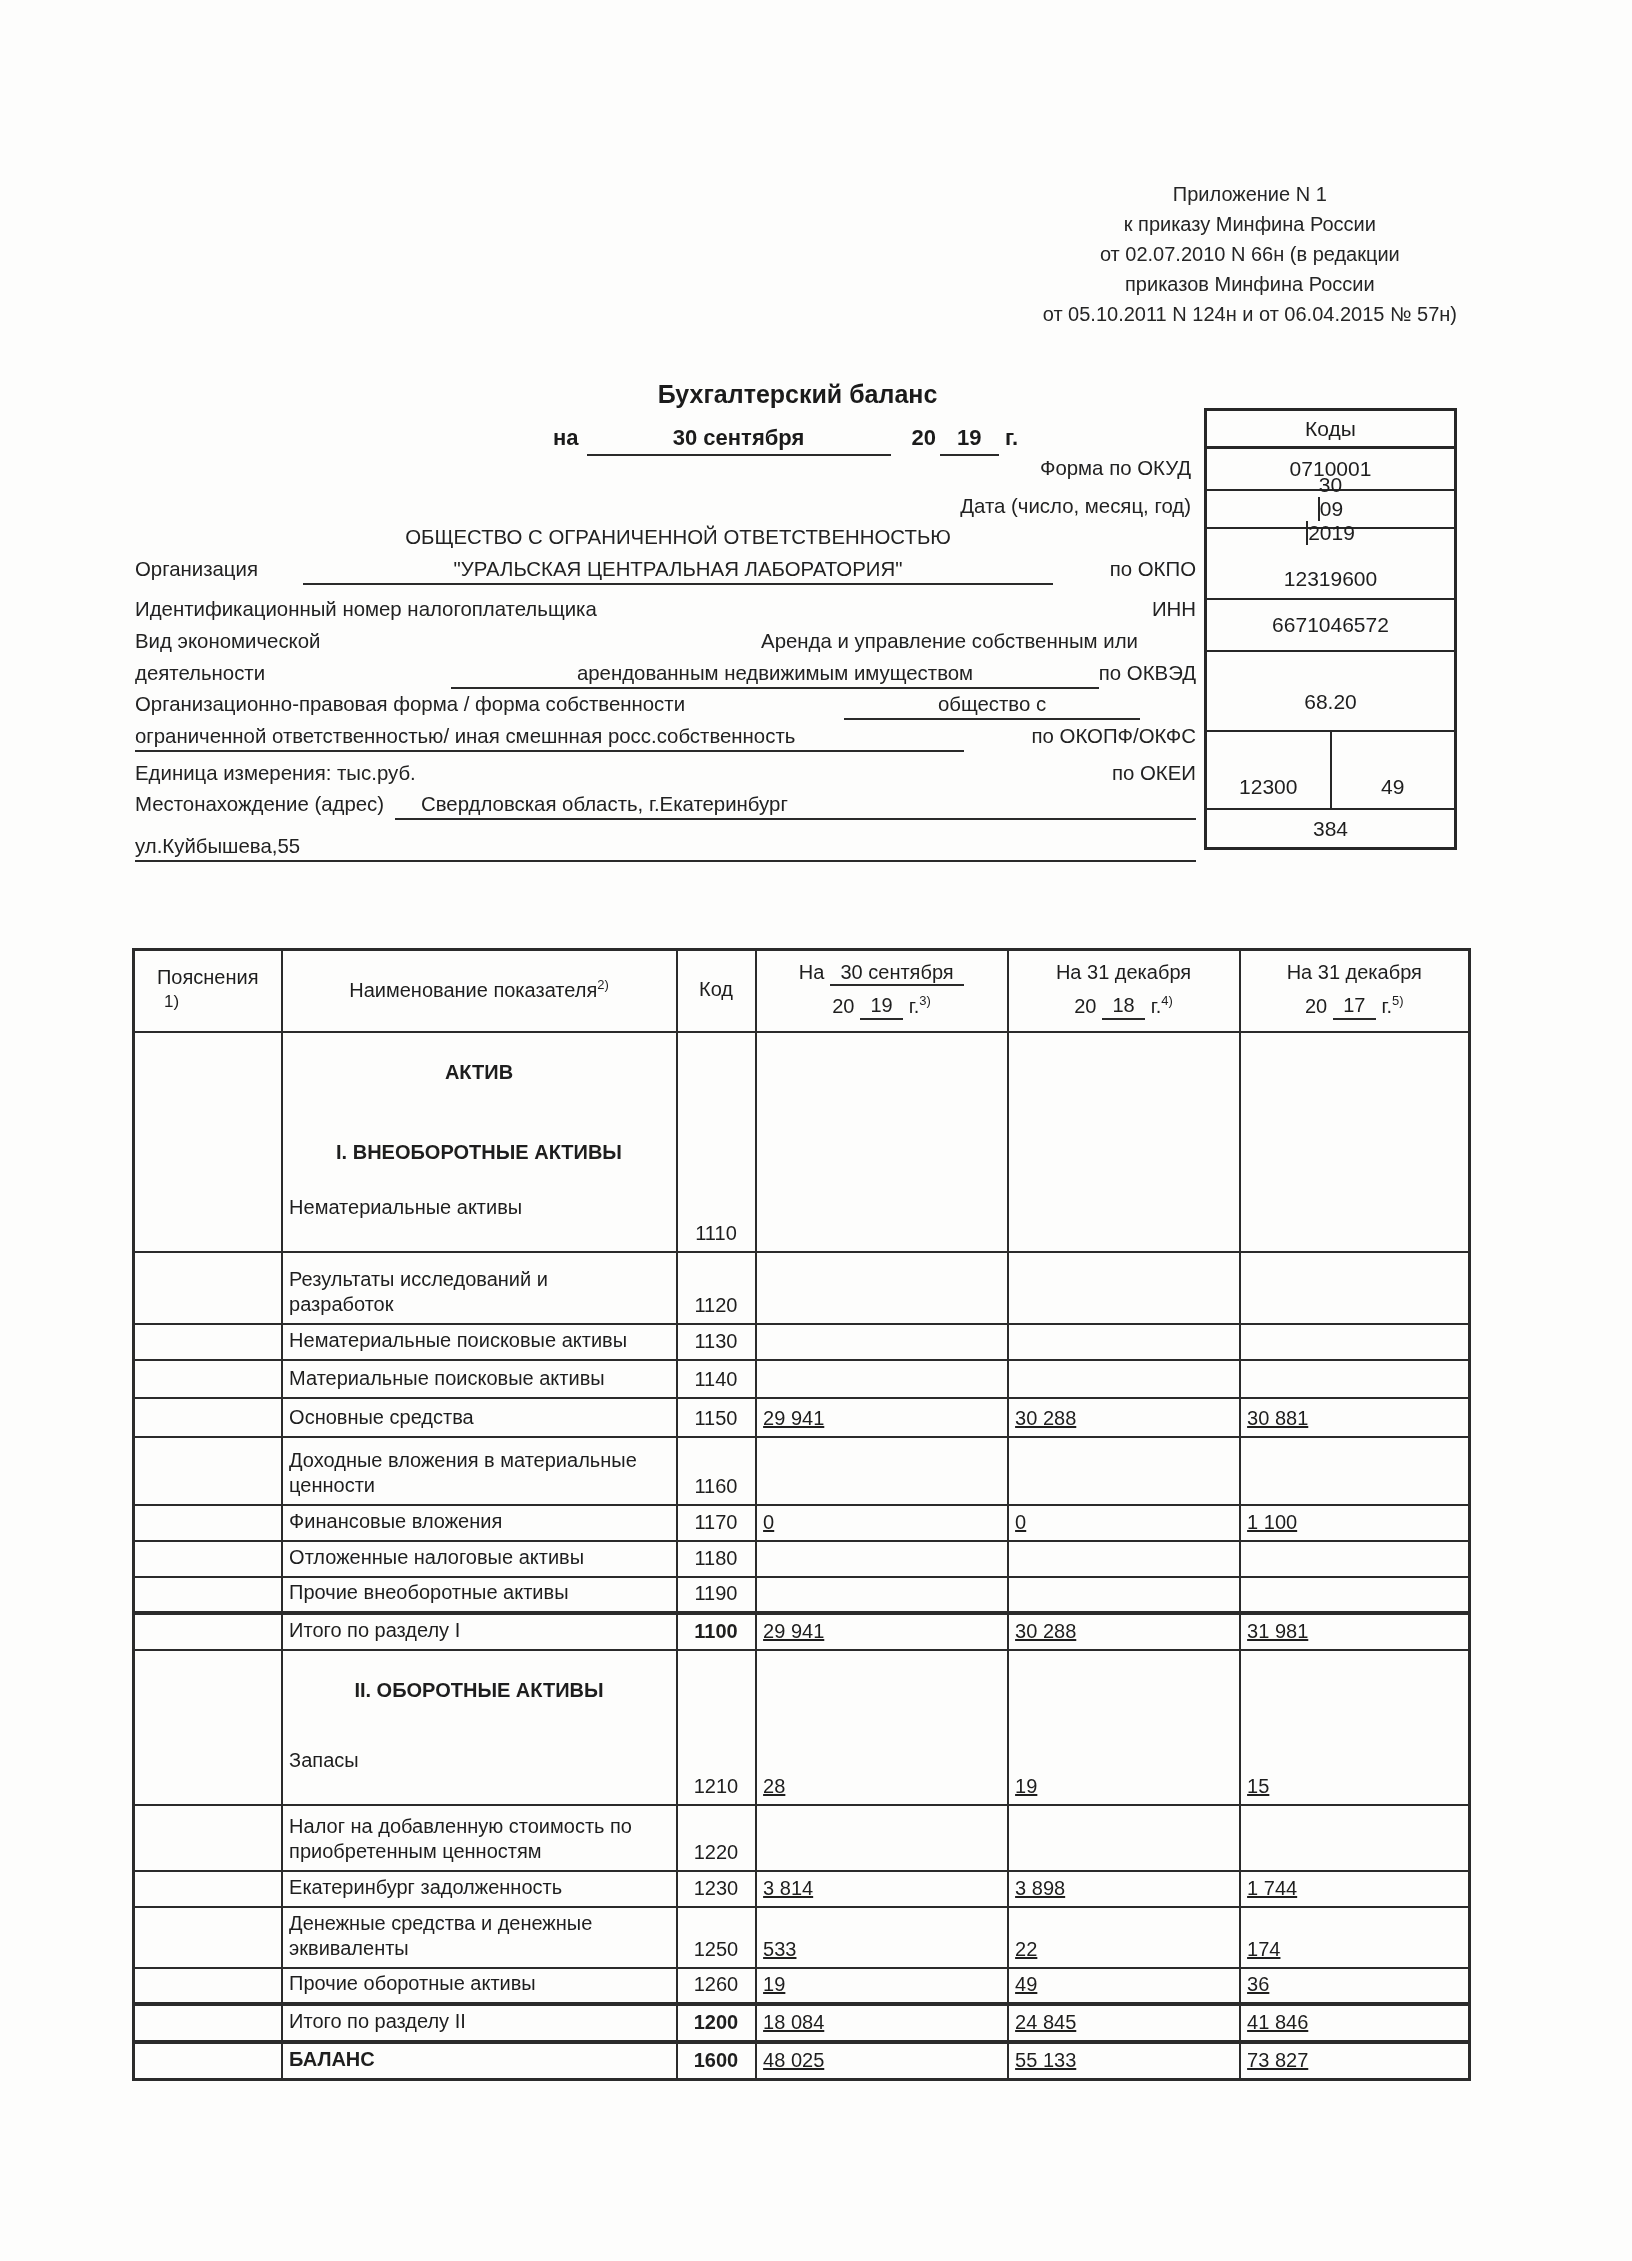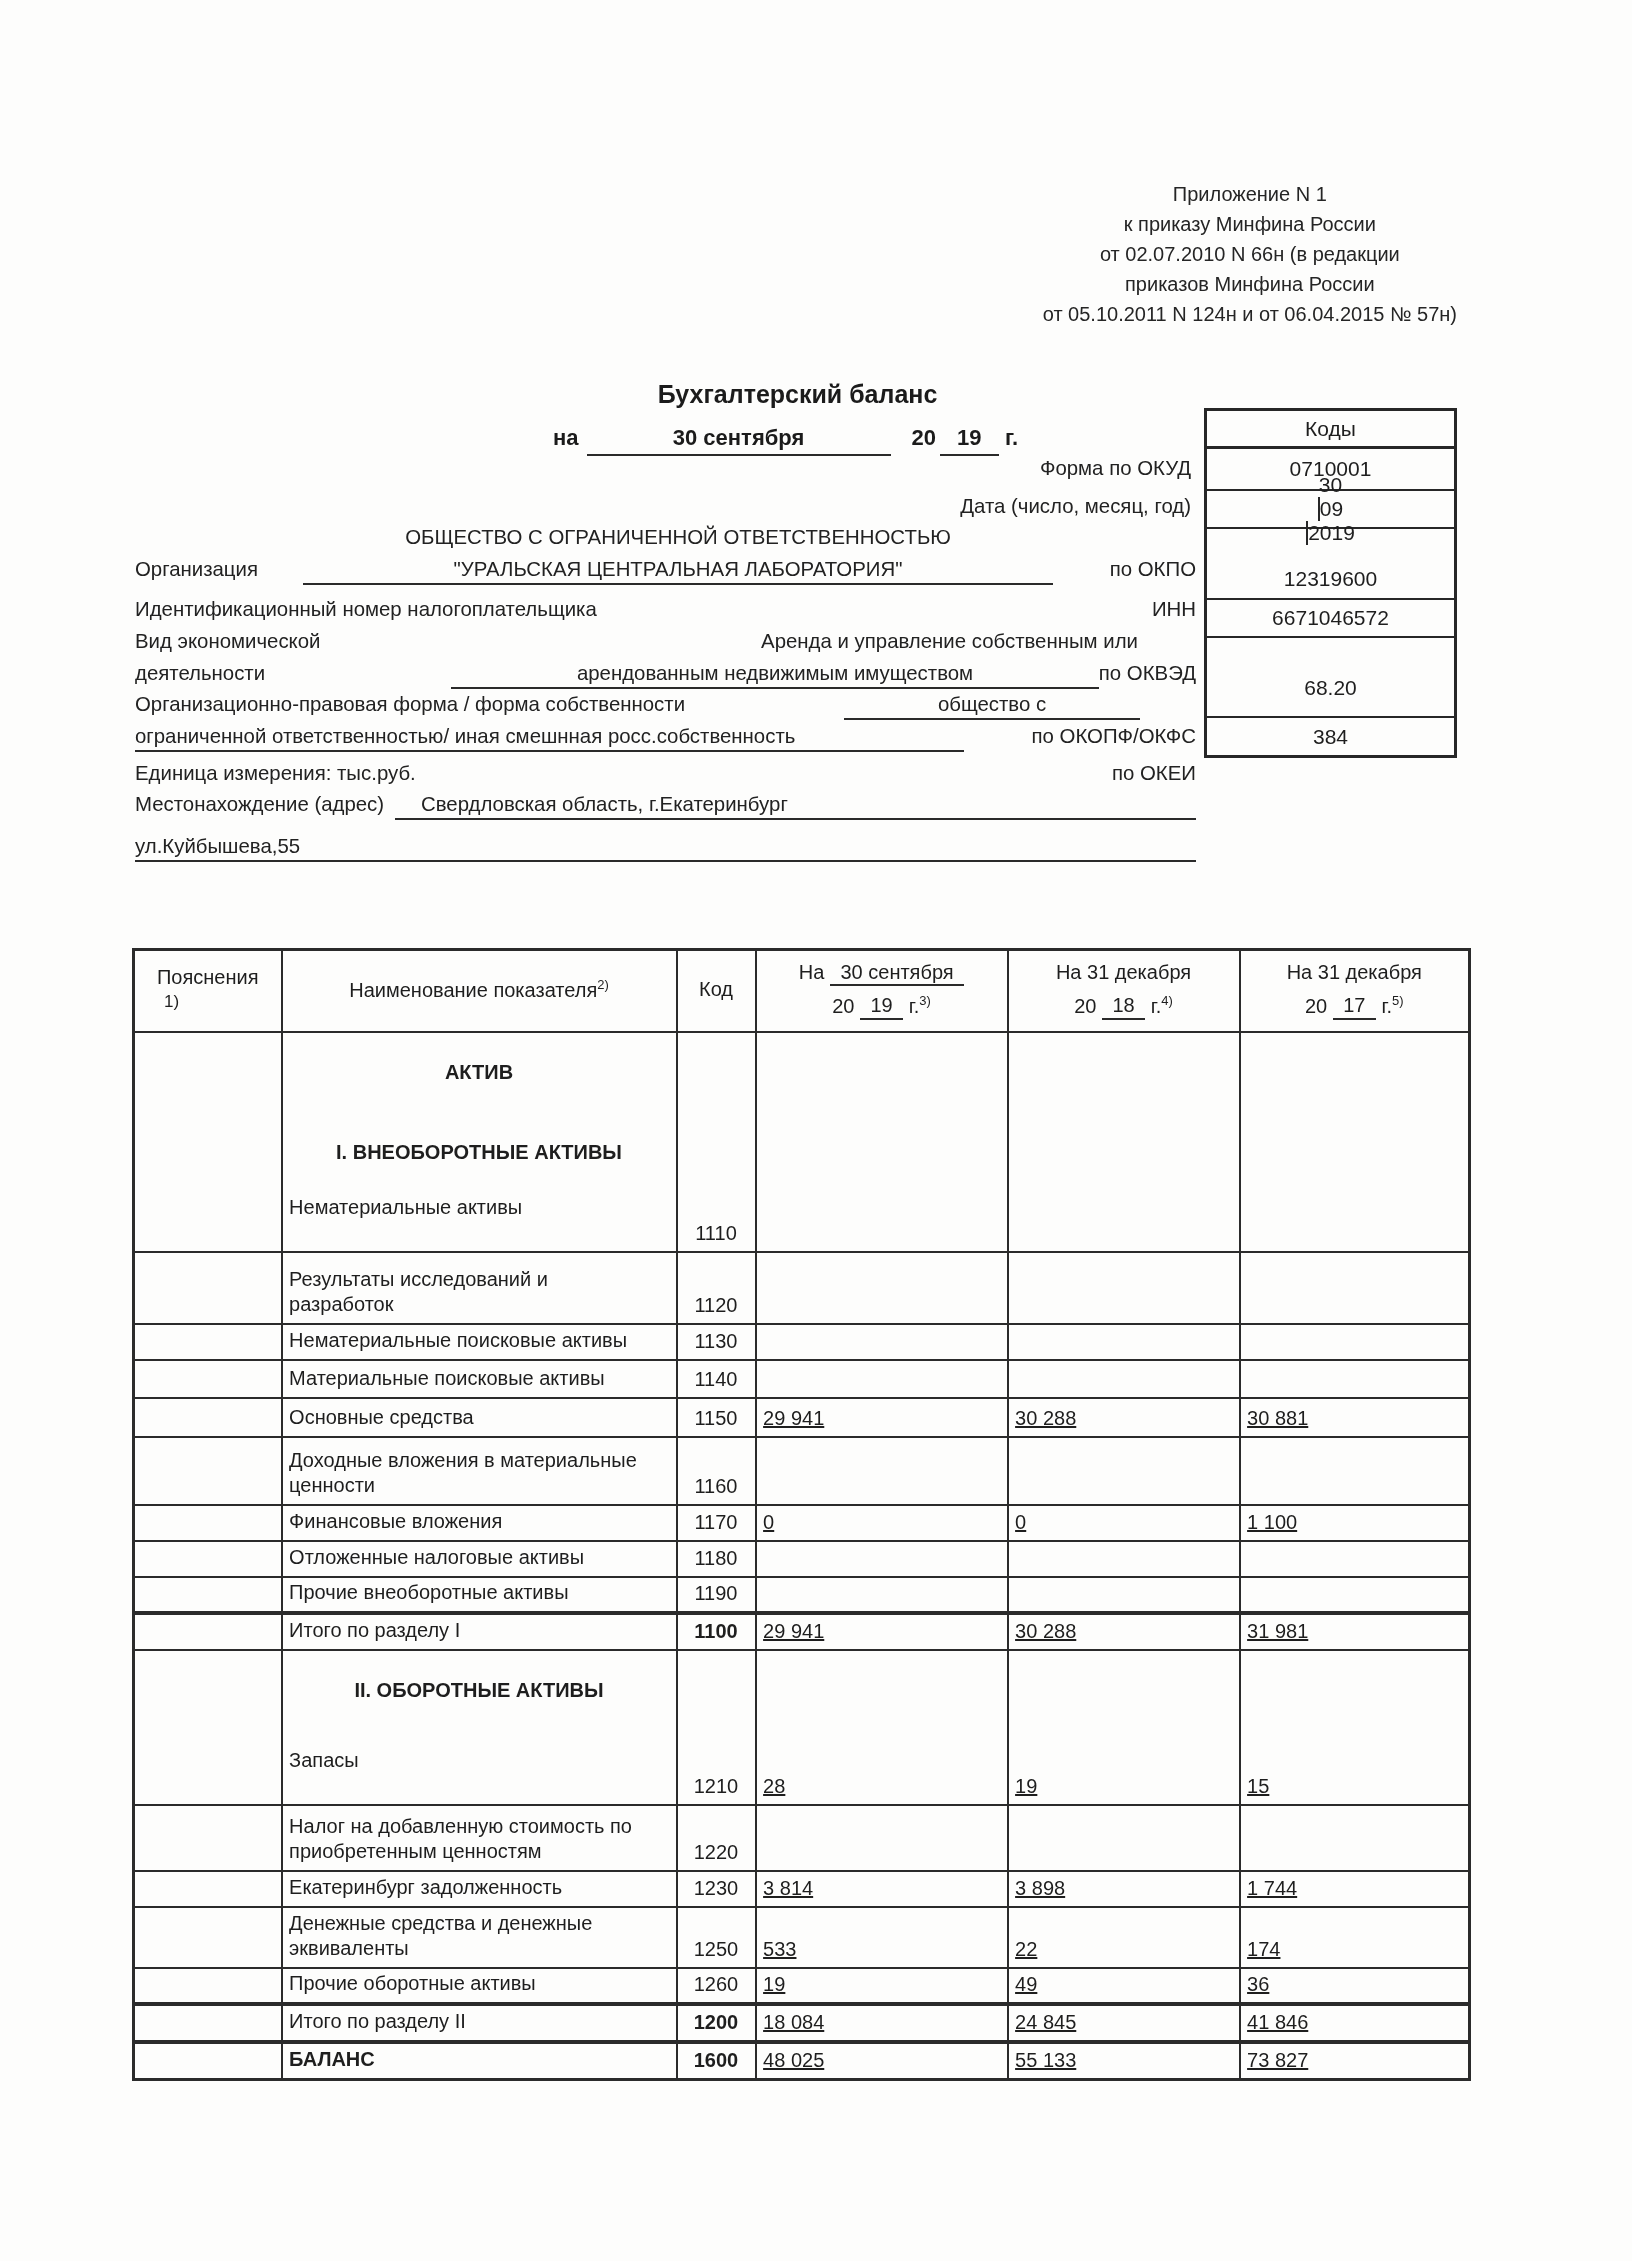--- a/index.html
+++ b/index.html
@@ -38,21 +38,21 @@
     font-size:21px;color:#1e1e1e;
   }
   .cb-row{border-bottom:2px solid #272727;display:flex;align-items:center;justify-content:center;box-sizing:border-box;}
   .cb-row:last-child{border-bottom:none;}
   .cb-kody{height:38px;border-bottom:3.3px solid #272727;}
   .cb-okud{height:42px;}
   .cb-date{height:38px;padding:0;flex-direction:column;}
   .cb-date span{flex:1;display:flex;align-items:center;justify-content:center;height:100%;}
   .cb-date span + span{border-left:2px solid #272727;}
   .cb-okpo{height:71px;align-items:flex-end;padding-bottom:6.6px;}
-  .cb-inn{height:38px;}
+  .cb-inn{height:52px;}
   .cb-okved{height:80px;align-items:flex-end;padding-bottom:16px;}
   .cb-okopf{height:78px;padding:0;align-items:stretch;}
   .cb-okopf span{flex:1;display:flex;align-items:flex-end;justify-content:center;padding-bottom:9.2px;}
   .cb-okopf span + span{border-left:2px solid #272727;}
   .cb-okei{height:37px;}
   .codes-label{position:absolute;text-align:right;font-size:20.4px;color:#222;right:441px;white-space:nowrap;}
   .lbl-okud{top:457px;}
   .lbl-date{top:495px;}
   
   .form-area{position:absolute;left:135px;top:526px;width:1061px;font-size:20.4px;color:#222;}
@@ -150,20 +150,24 @@
     </div>
     <div class="cb-row cb-okpo">
         <span>12319600</span>
       </div>
     <div class="cb-row cb-inn">
         <span>6671046572</span>
       </div>
     <div class="cb-row cb-okved">
         <span>68.20</span>
       </div>
+    <div class="cb-row cb-okopf">
+      <span>12300</span>
+      <span>49</span>
+    </div>
     <div class="cb-row cb-okei">
         <span>384</span>
       </div>
   </div>
   <div class="codes-label lbl-okud">Форма по ОКУД</div>
   <div class="codes-label lbl-date">Дата (число, месяц, год)</div>
 
   <div class="form-area">
     <div class="fl fl-a">
       <span class="caption">ОБЩЕСТВО С ОГРАНИЧЕННОЙ ОТВЕТСТВЕННОСТЬЮ</span>

